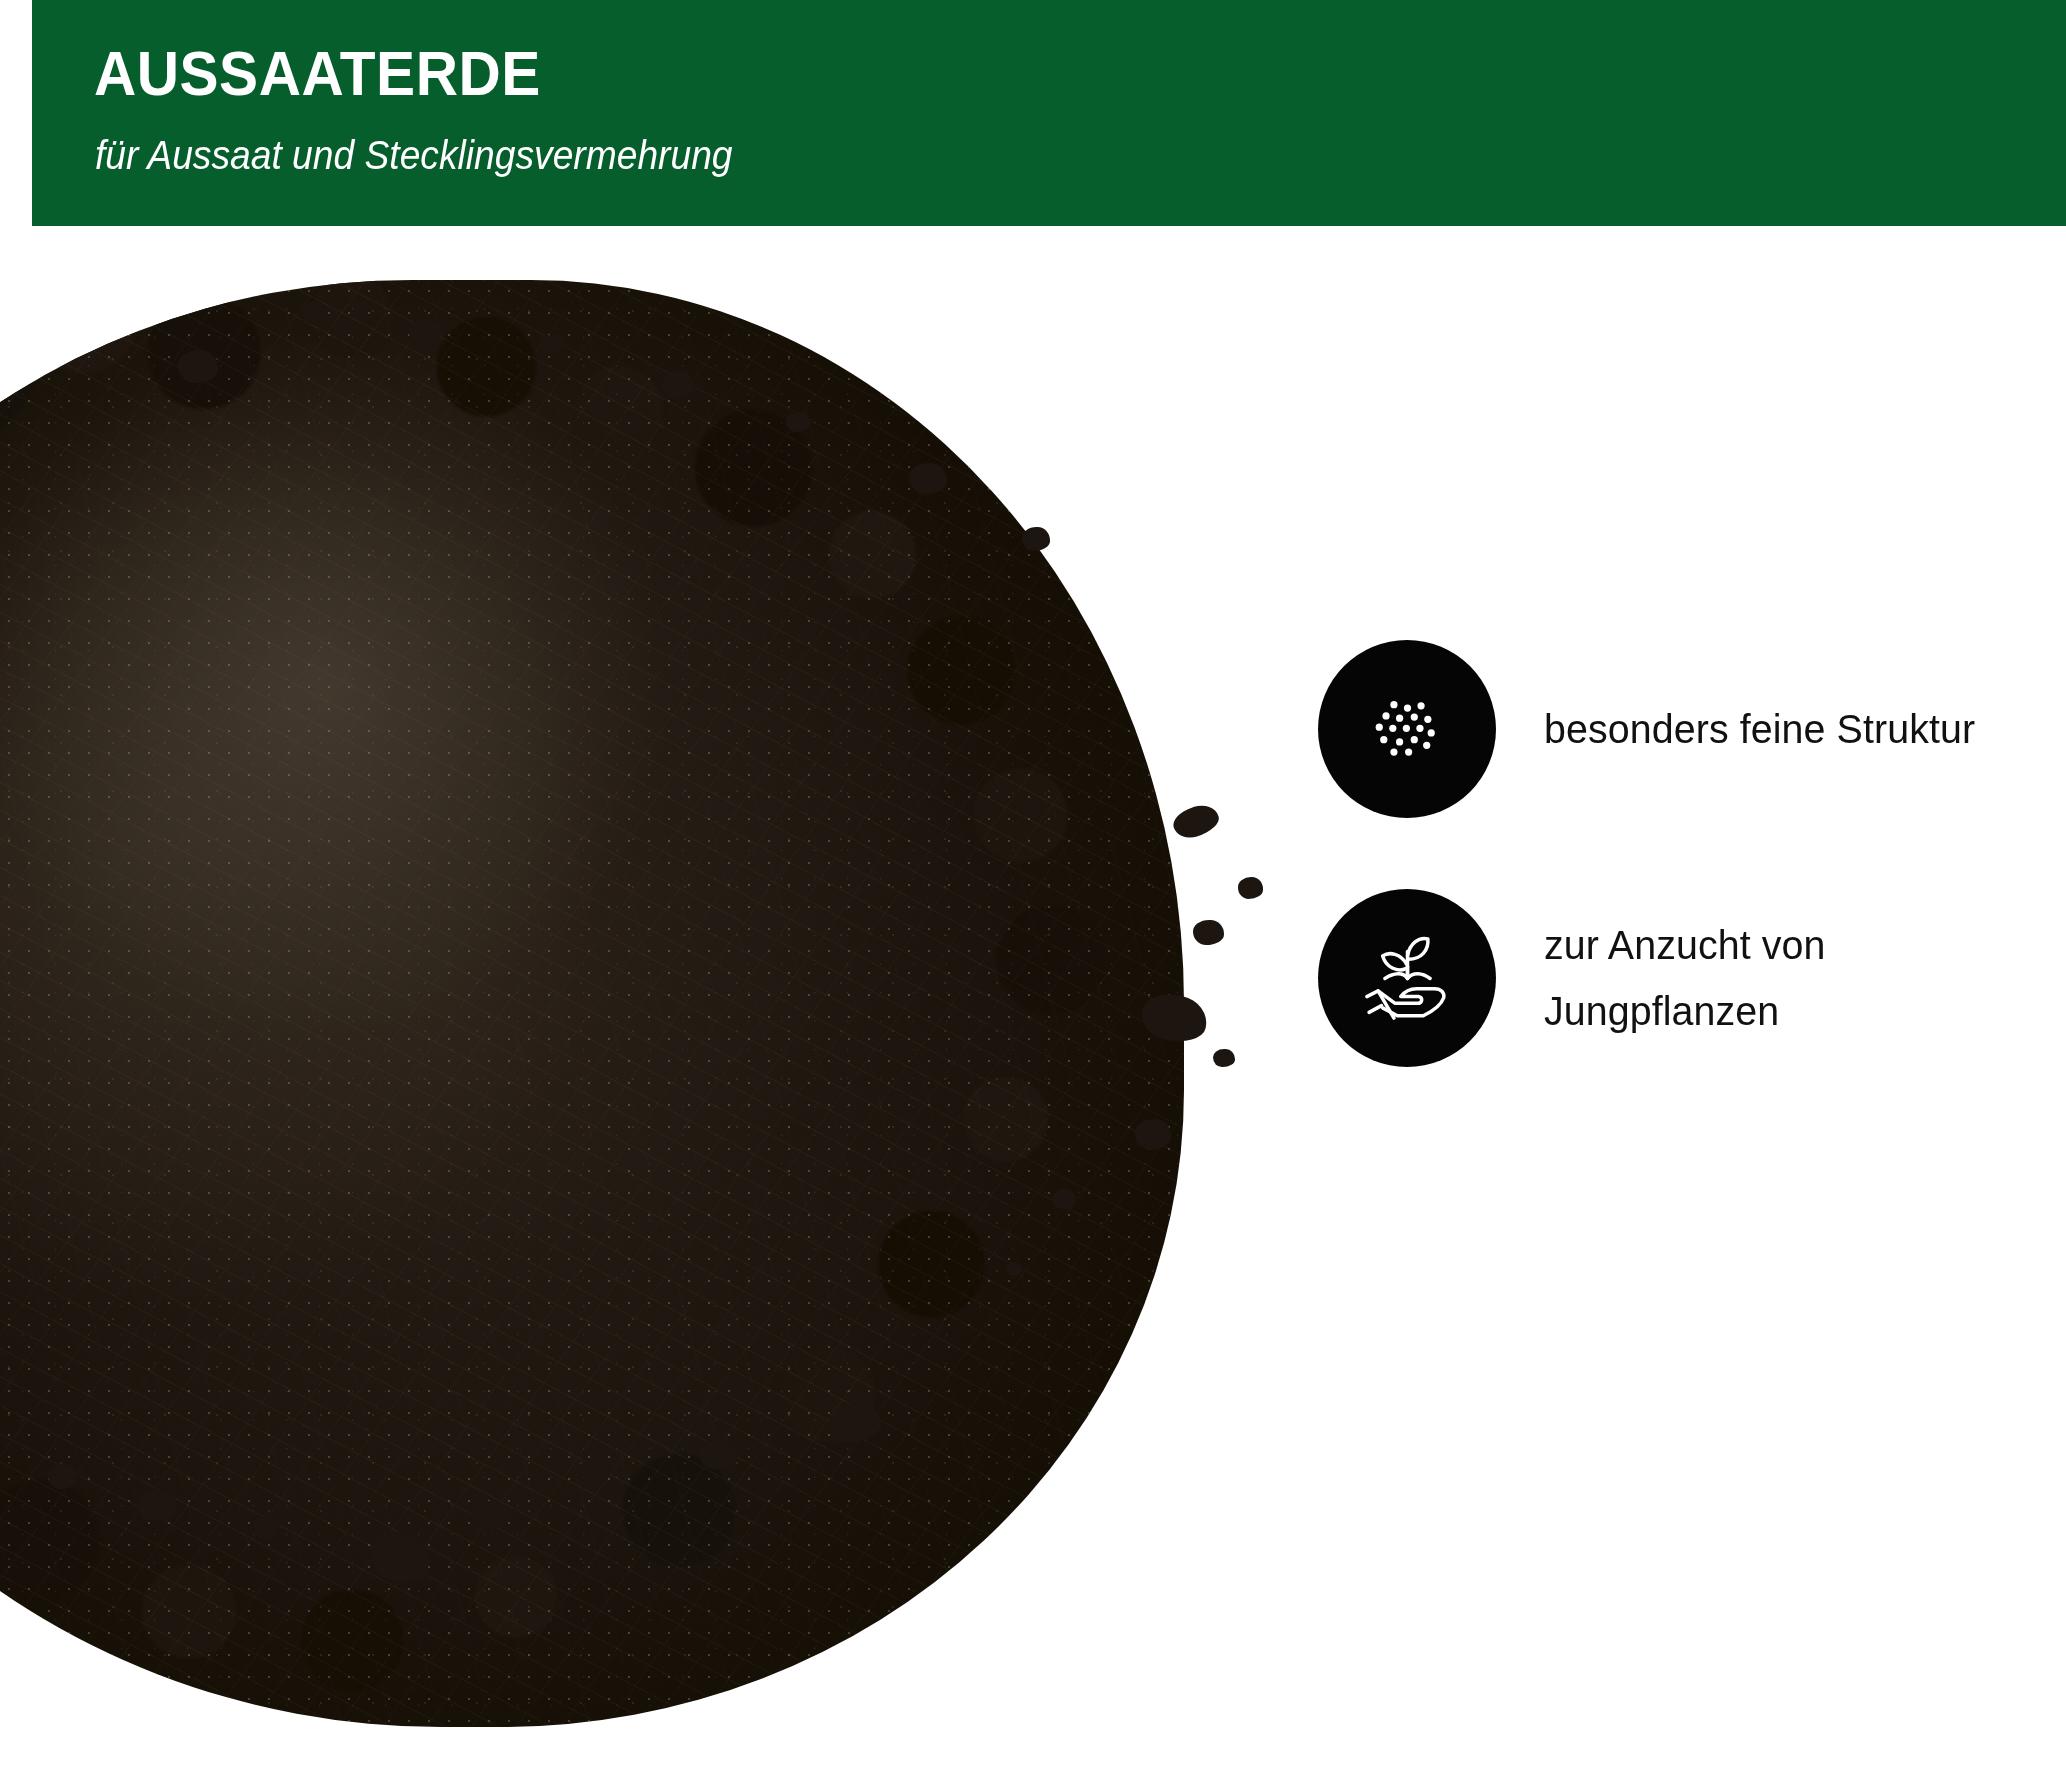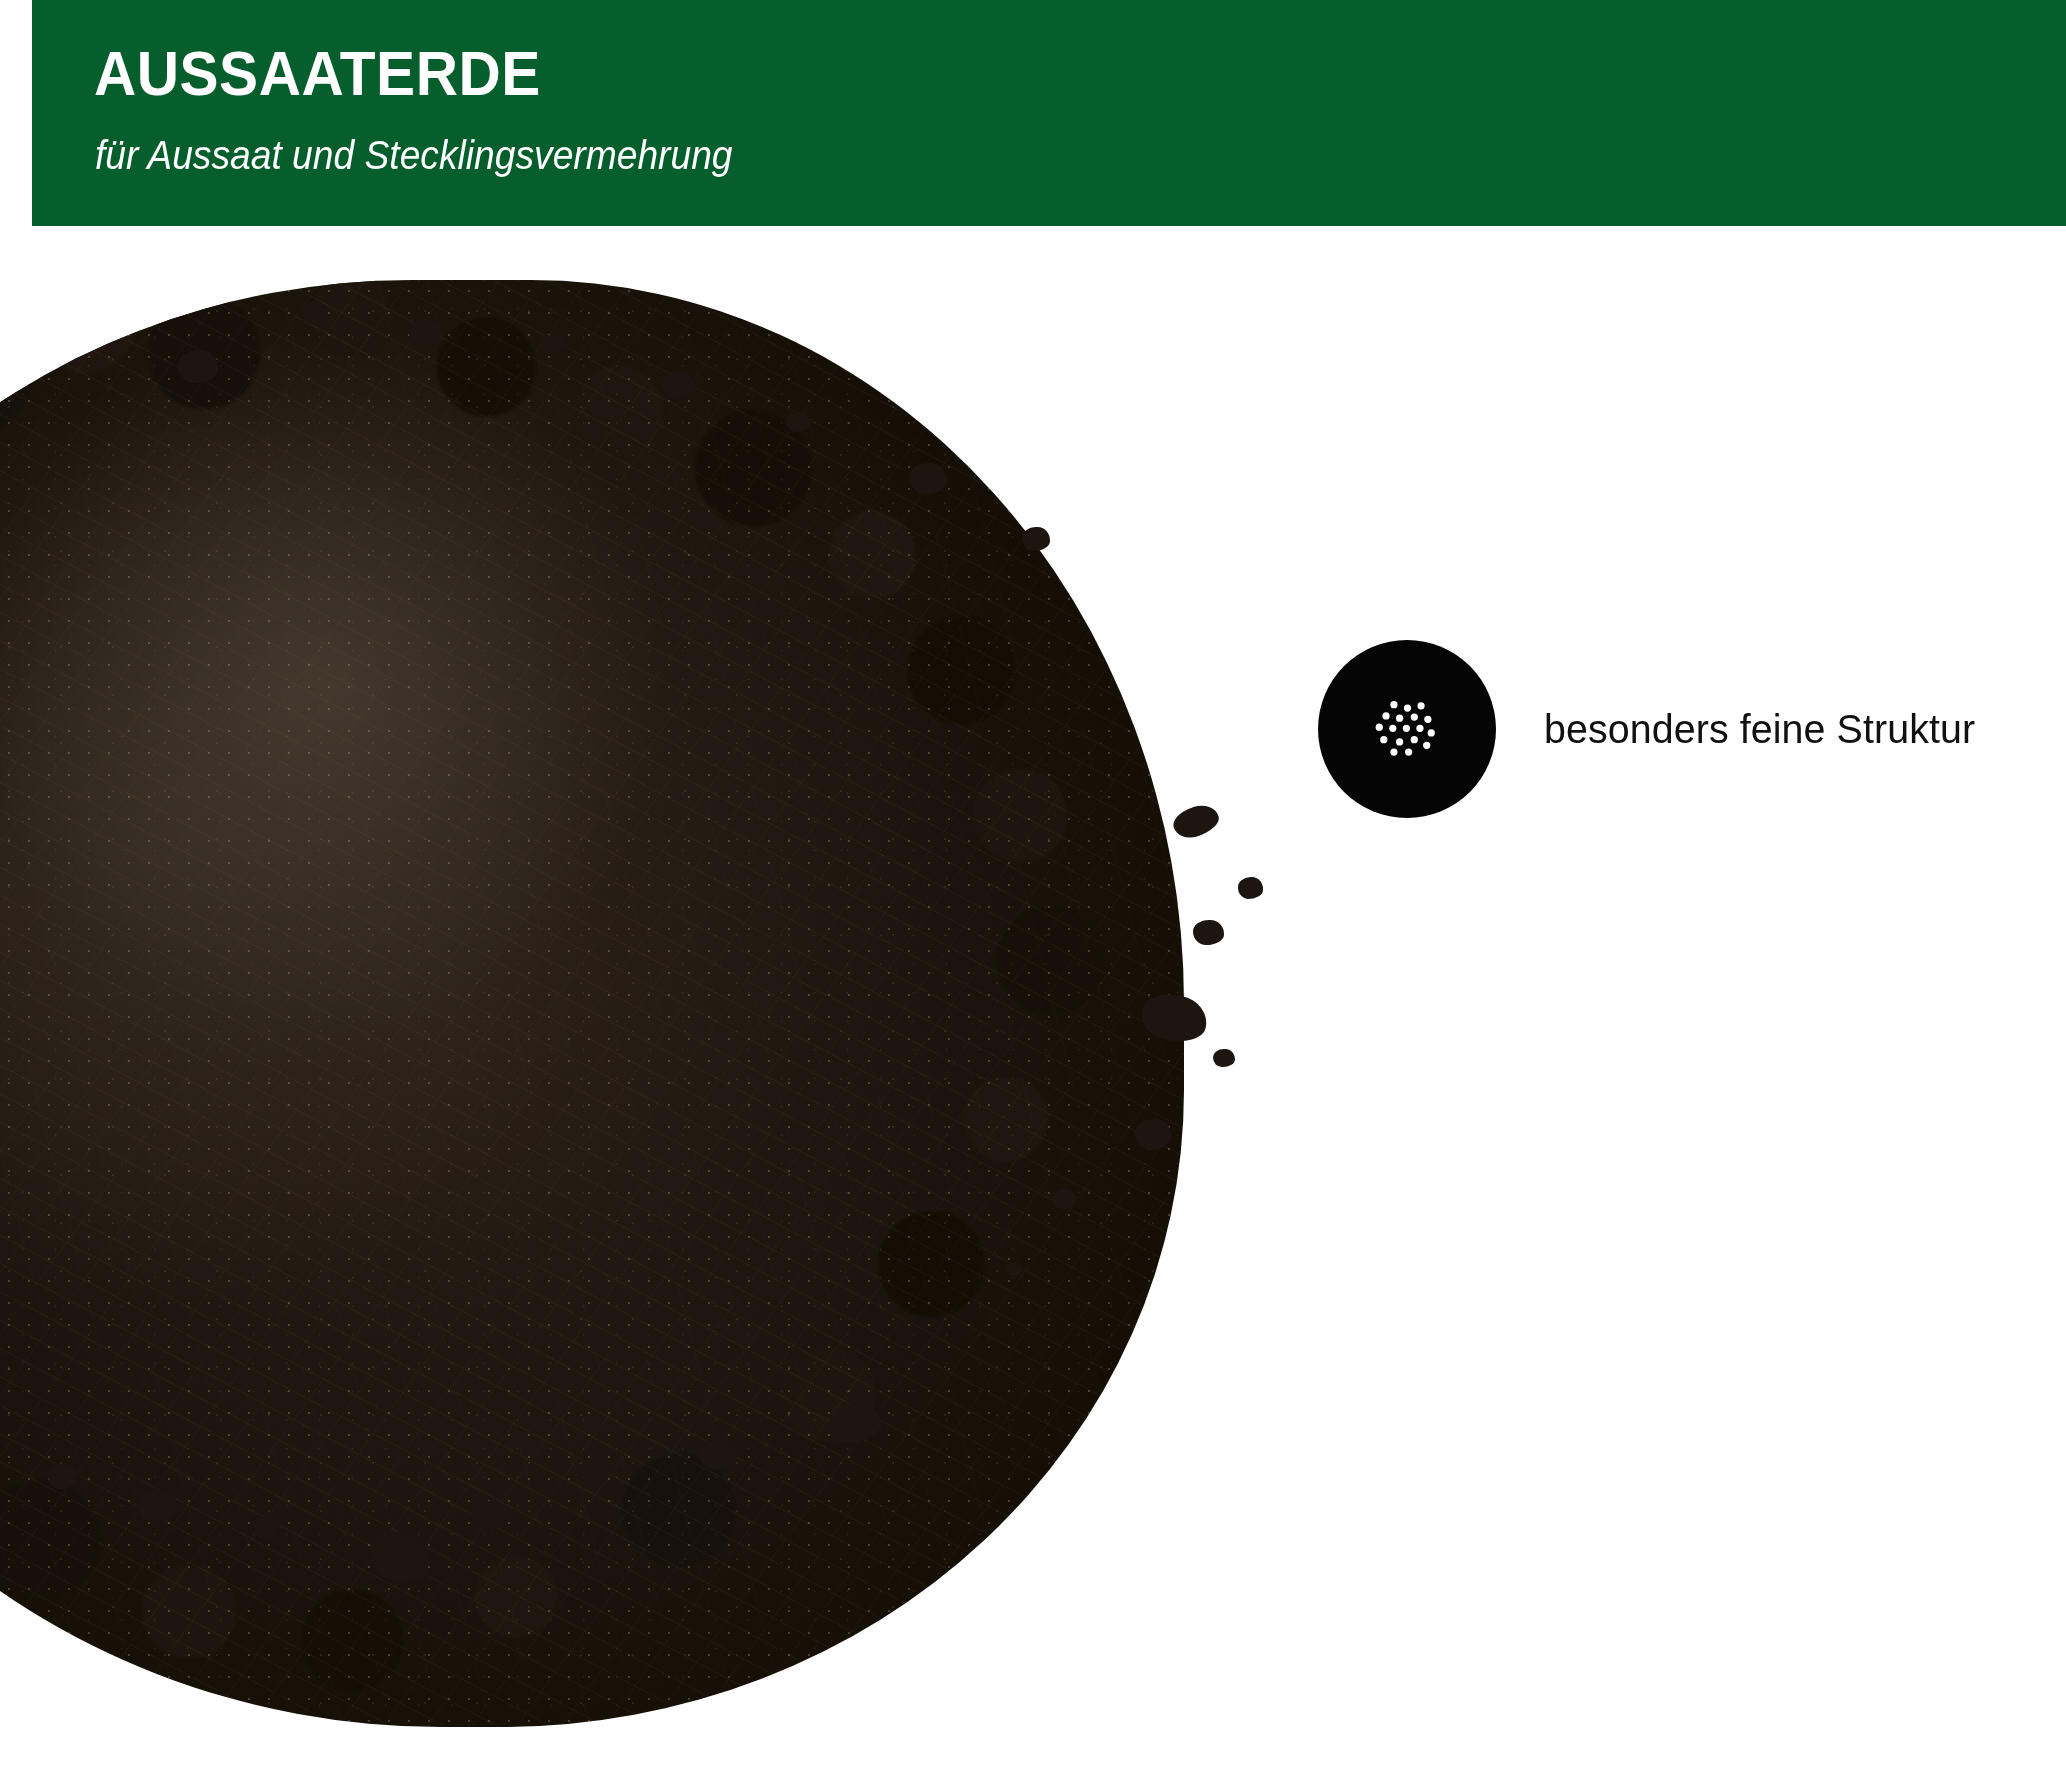--- a/index.html
+++ b/index.html
@@ -194,15 +194,41 @@
         <circle cx="56" cy="59" r="3.2"></circle>
         <circle cx="67" cy="64" r="3.2"></circle>
 
         <circle cx="38" cy="70" r="3.2"></circle>
         <circle cx="51" cy="70" r="3.2"></circle>
       </svg>
     </div>
     <div class="feature-label">besonders feine Struktur</div>
   </div>
 
+  <div class="feature-row">
+    <div class="feature-badge">
+      <svg width="113" height="113" viewBox="0 0 100 100" fill="none" stroke="#ffffff" stroke-width="3.1" stroke-linecap="round" stroke-linejoin="round">
+
+        <path d="M50 50 C50 40 50 32 50 26"></path>
+        <path d="M50 50 C50 45 50 42 50 39"></path>
+
+        <path d="M50 30 C52 19 60 13 68 15 C69 25 62 33 51 33"></path>
+
+        <path d="M49 37 C44 28 34 26 28 30 C31 40 41 45 49 41"></path>
+
+        <path d="M30 50 C38 45 46 44 50 50 C55 44 63 45 70 50"></path>
+
+        <path d="M14 66 L24 61 L39 72 L59 72 C63 72 64 67 60 66 L44 66
+                 C47 62 52 59 58 59 L74 59 C80 59 83 63 82 67
+                 C80 73 72 79 64 83 L41 83 L28 76"></path>
+
+        <path d="M24 61 L38 85"></path>
+        <path d="M16 80 L27 74"></path>
+      </svg>
+    </div>
+    <div class="feature-label">
+      <div>zur Anzucht von</div>
+      <div>Jungpflanzen</div>
+    </div>
+  </div>
 
 </div>
 
 
 </body></html>

